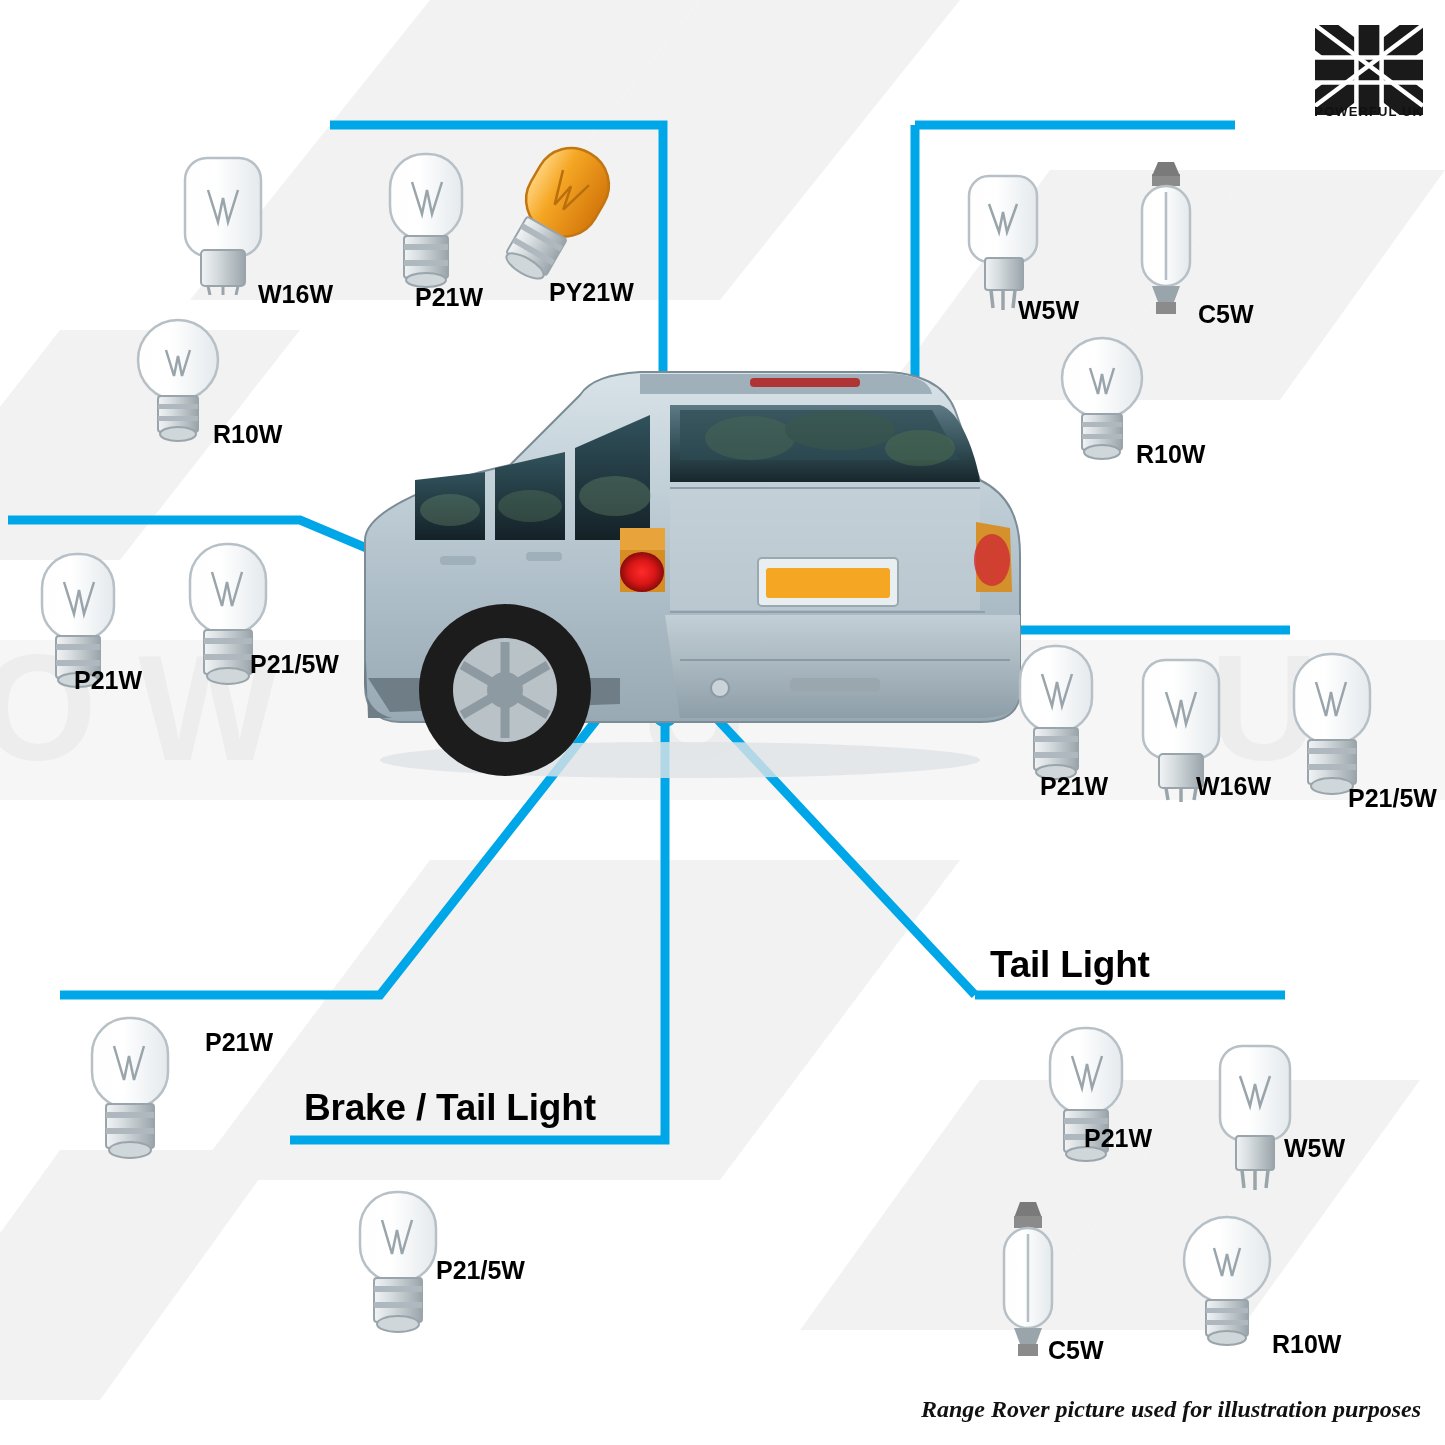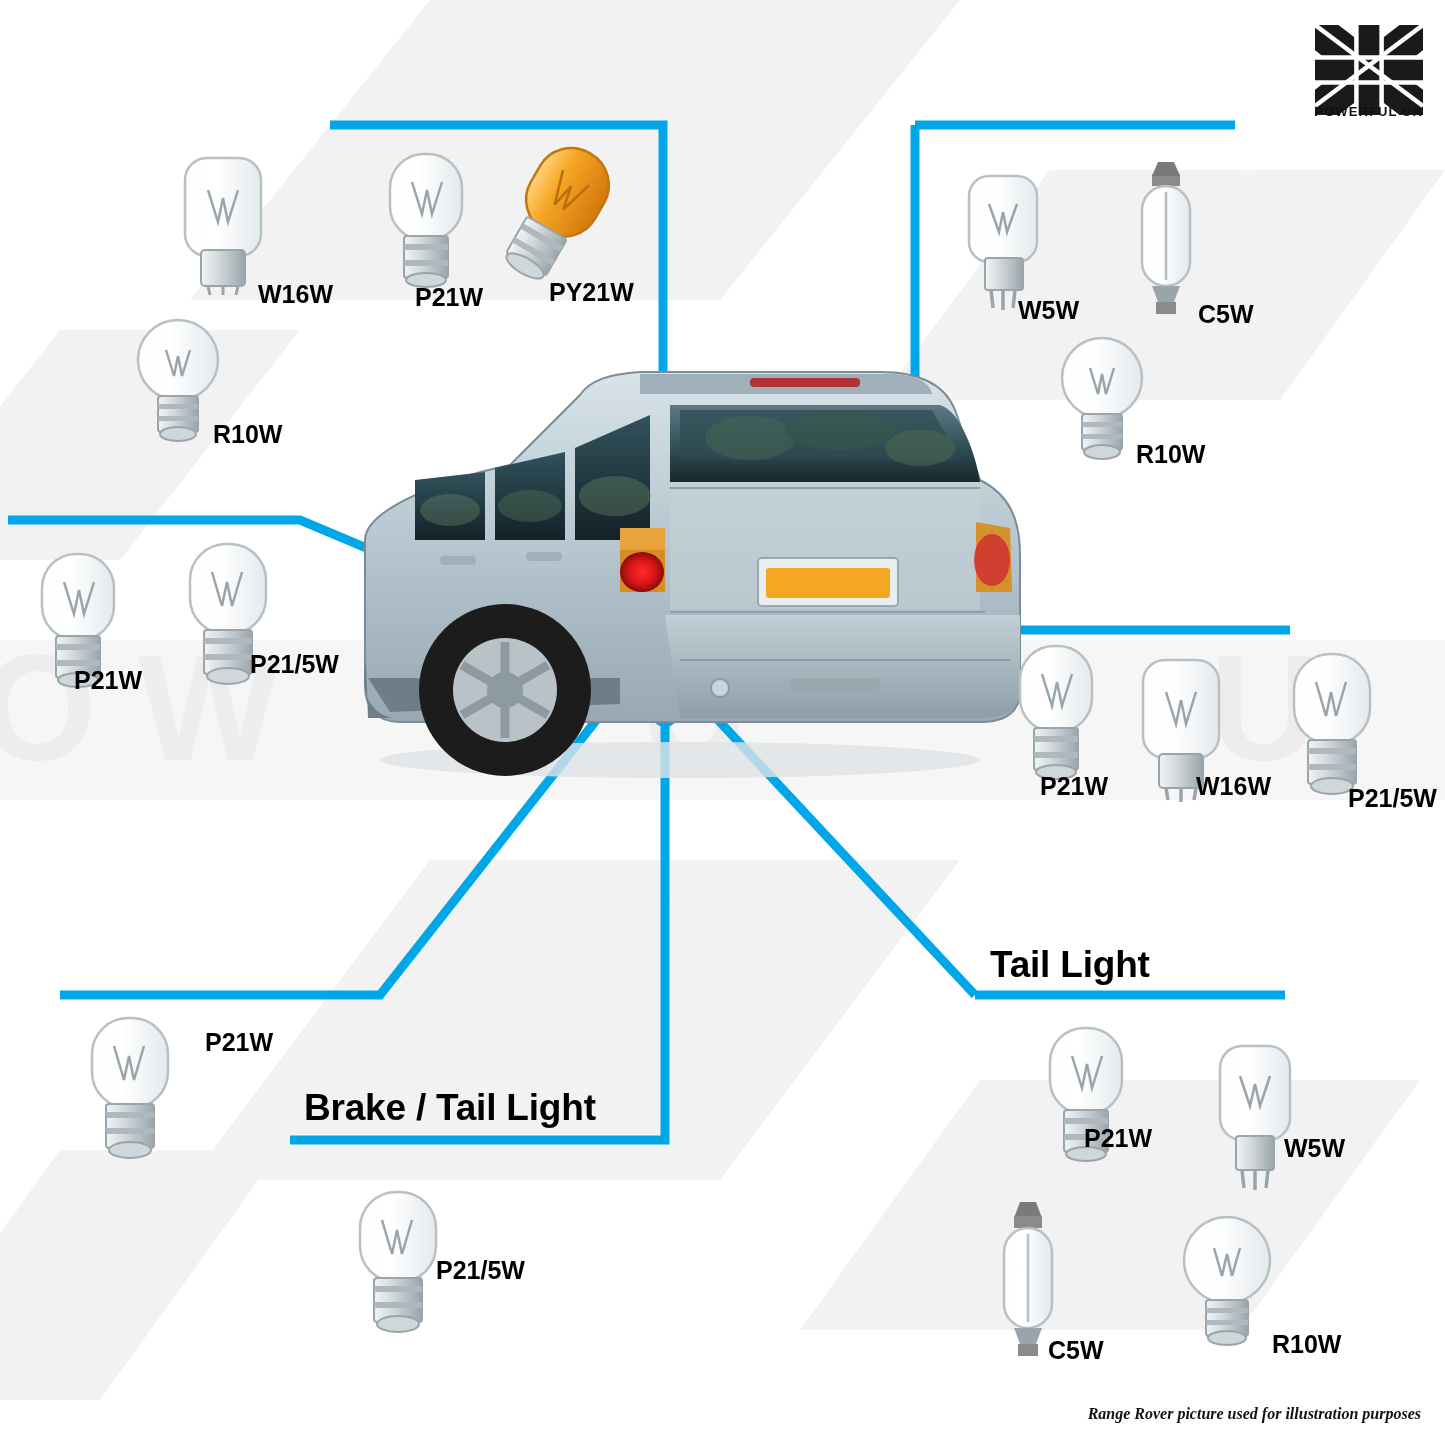--- a/index.html
+++ b/index.html
@@ -43,21 +43,21 @@
   
   .logo{position:absolute;right:22px;top:24px;z-index:8;width:108px;height:92px;}
   .logo-text{
     position:absolute;right:22px;top:104px;z-index:8;
     font-size:13px;font-weight:bold;color:#111;letter-spacing:1.1px;
     font-family:"Liberation Sans", sans-serif;
   }
 
   .footnote{
     position:absolute;right:24px;bottom:22px;z-index:8;
-    font-size:16px;font-style:italic;font-weight:bold;color:#111;
+    font-size:24px;font-style:italic;font-weight:bold;color:#111;
     font-family:"Liberation Serif", serif;
   }
 </style>
 </head>
 <body>
 
 <div id="stage">
 
   <svg class="bg-layer" viewBox="0 0 1445 1445" xmlns="http://www.w3.org/2000/svg">
     <rect x="0" y="0" width="1445" height="1445" fill="#ffffff"></rect>

